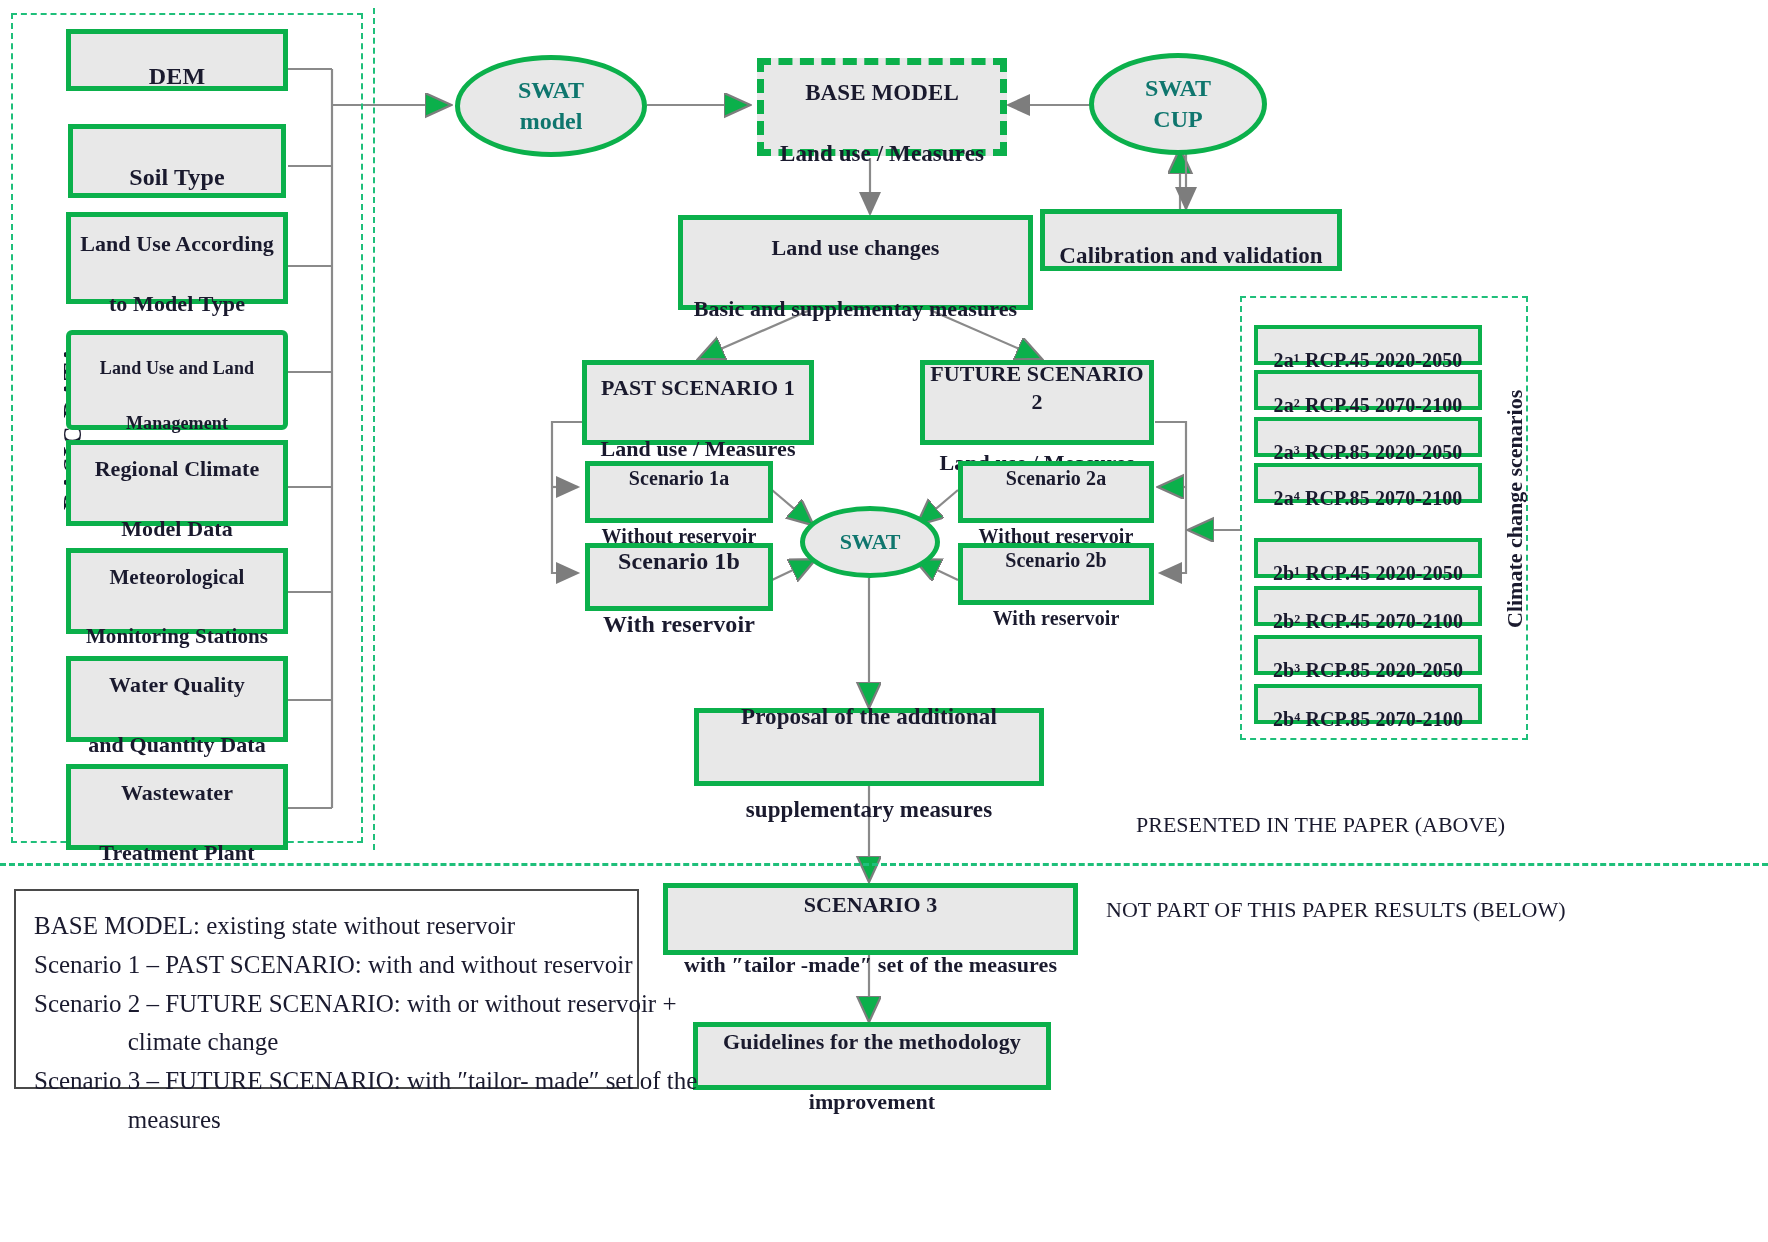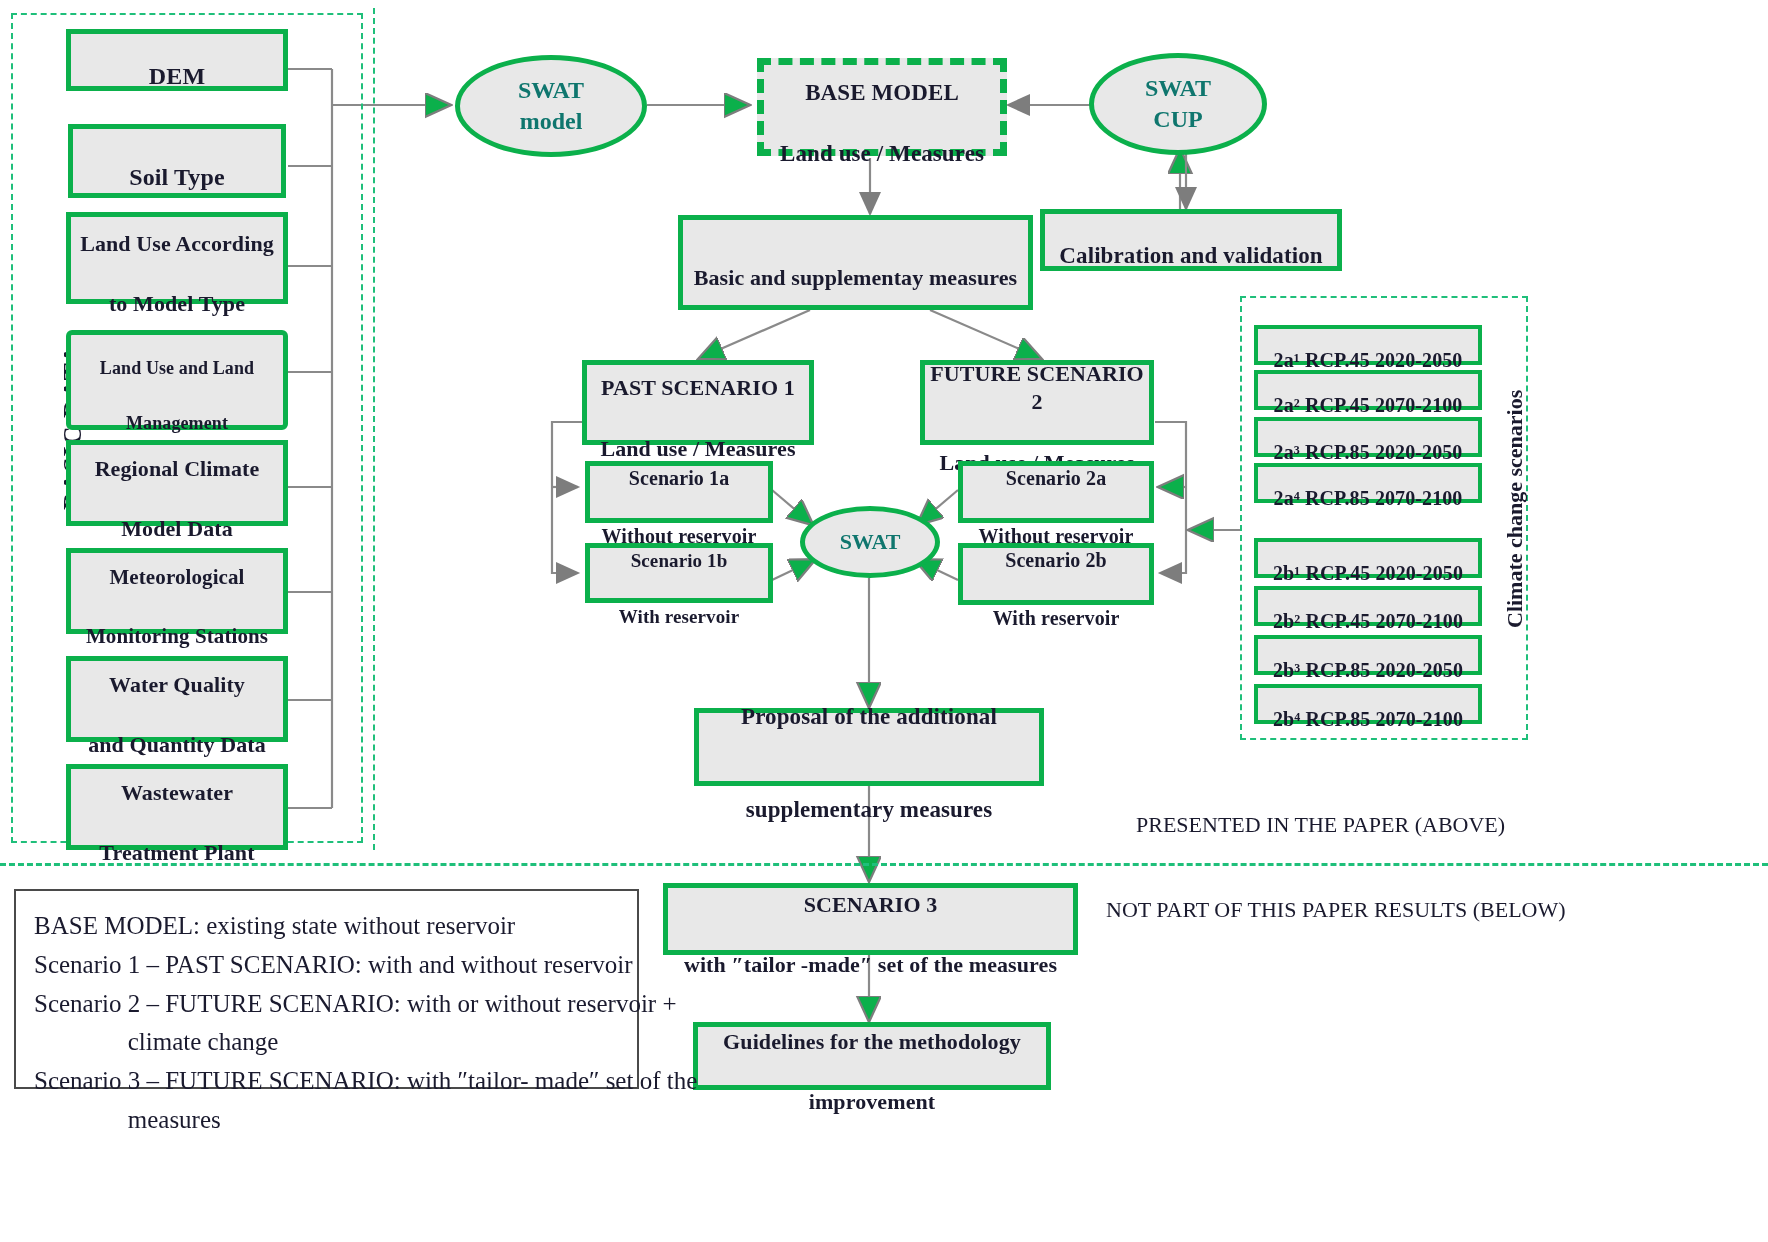--- a/index.html
+++ b/index.html
@@ -214,37 +214,38 @@
   <div class="ellipse" style="left:1089px; top:53px; width:178px; height:102px; font-size:24px;">
     <span>SWAT</span>
     <span>CUP</span>
   </div>
 
   <div class="node" style="left:1040px; top:209px; width:302px; height:62px; font-size:23px;">
     <span class="l1">Calibration and validation</span>
   </div>
 
   <div class="node" style="left:678px; top:215px; width:355px; height:95px; font-size:22px;">
+    <span class="l1">Land use changes</span>
     <span class="l2">Basic and supplementay measures</span>
   </div>
 
   <div class="node" style="left:582px; top:360px; width:232px; height:85px; font-size:22px;">
     <span class="l1">PAST SCENARIO 1</span>
     <span class="l2">Land use / Measures</span>
   </div>
   <div class="node" style="left:920px; top:360px; width:234px; height:85px; font-size:22px;">
     <span class="l1">FUTURE SCENARIO 2</span>
     <span class="l2">Land use / Measures</span>
   </div>
 
   <div class="node" style="left:585px; top:461px; width:188px; height:62px; font-size:20px;">
     <span class="l1">Scenario 1a</span>
     <span class="l2">Without  reservoir</span>
   </div>
-  <div class="node" style="left:585px; top:543px; width:188px; height:60px; font-size:19px;">
+  <div class="node" style="left:585px; top:543px; width:188px; height:68px; font-size:24px;">
     <span class="l1">Scenario 1b</span>
     <span class="l2">With reservoir</span>
   </div>
   <div class="node" style="left:958px; top:461px; width:196px; height:62px; font-size:20px;">
     <span class="l1">Scenario 2a</span>
     <span class="l2">Without reservoir</span>
   </div>
   <div class="node" style="left:958px; top:543px; width:196px; height:62px; font-size:20px;">
     <span class="l1">Scenario 2b</span>
     <span class="l2">With reservoir</span>

